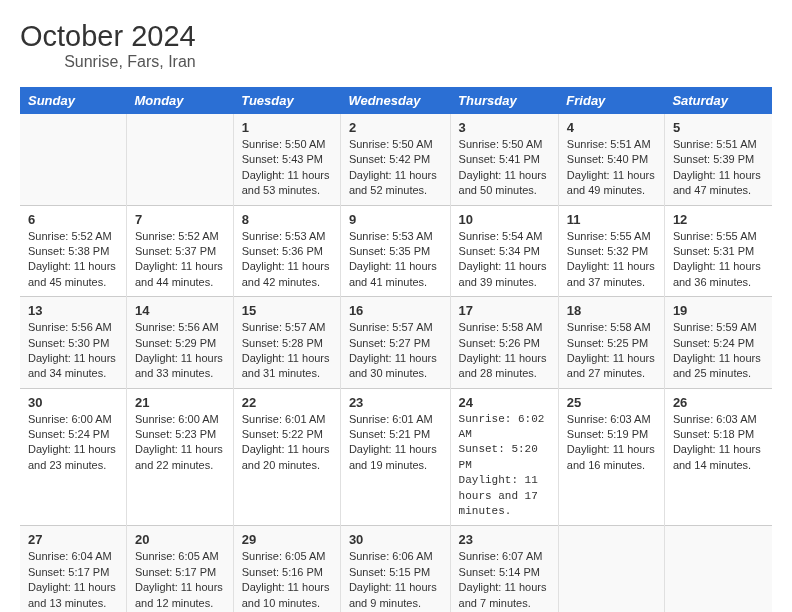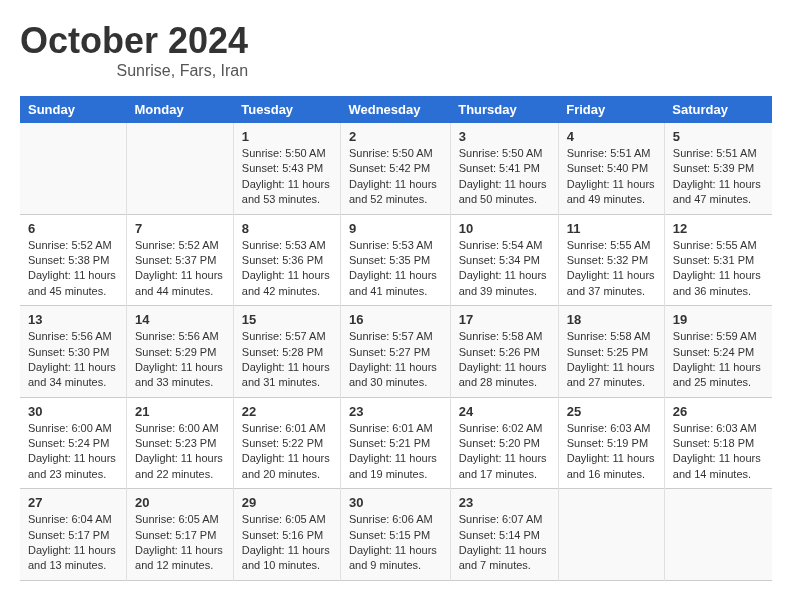--- a/index.html
+++ b/index.html
@@ -22,40 +22,41 @@
     }
     .logo-icon {
       width: 36px;
       height: 36px;
       margin-right: 4px;
     }
     .title-section {
       text-align: right;
     }
     .month-title {
-      font-size: 36px;
-      font-weight: bold;
+      font-size: 29px;
+      font-weight: normal;
       color: #333;
     }
     .subtitle {
       font-size: 16px;
       color: #555;
     }
     table {
       width: 100%;
       border-collapse: collapse;
       font-size: 11px;
     }
     thead th {
       background: #2b6fd4;
       color: #fff;
       padding: 6px 8px;
       text-align: left;
       font-size: 13px;
       font-weight: bold;
+      font-style: italic;
     }
     tbody tr {
       border-bottom: 1px solid #ccc;
     }
     tbody tr:nth-child(odd) {
       background: #f9f9f9;
     }
     tbody tr:nth-child(even) {
       background: #ffffff;
     }
@@ -244,21 +245,21 @@
 Daylight: 11 hours and 20 minutes.</div>
         </td>
         <td>
           <span class="day-num">23</span>
           <div class="day-info" style="white-space: pre-line;">Sunrise: 6:01 AM
 Sunset: 5:21 PM
 Daylight: 11 hours and 19 minutes.</div>
         </td>
         <td>
           <span class="day-num">24</span>
-          <div class="day-info" style="white-space: pre-line;">Sunrise: 6:02 AM
+          <div class="day-info" style="white-space: pre-line; font-family: Liberation Mono, monospace;">Sunrise: 6:02 AM
 Sunset: 5:20 PM
 Daylight: 11 hours and 17 minutes.</div>
         </td>
         <td>
           <span class="day-num">25</span>
           <div class="day-info" style="white-space: pre-line;">Sunrise: 6:03 AM
 Sunset: 5:19 PM
 Daylight: 11 hours and 16 minutes.</div>
         </td>
         <td>

